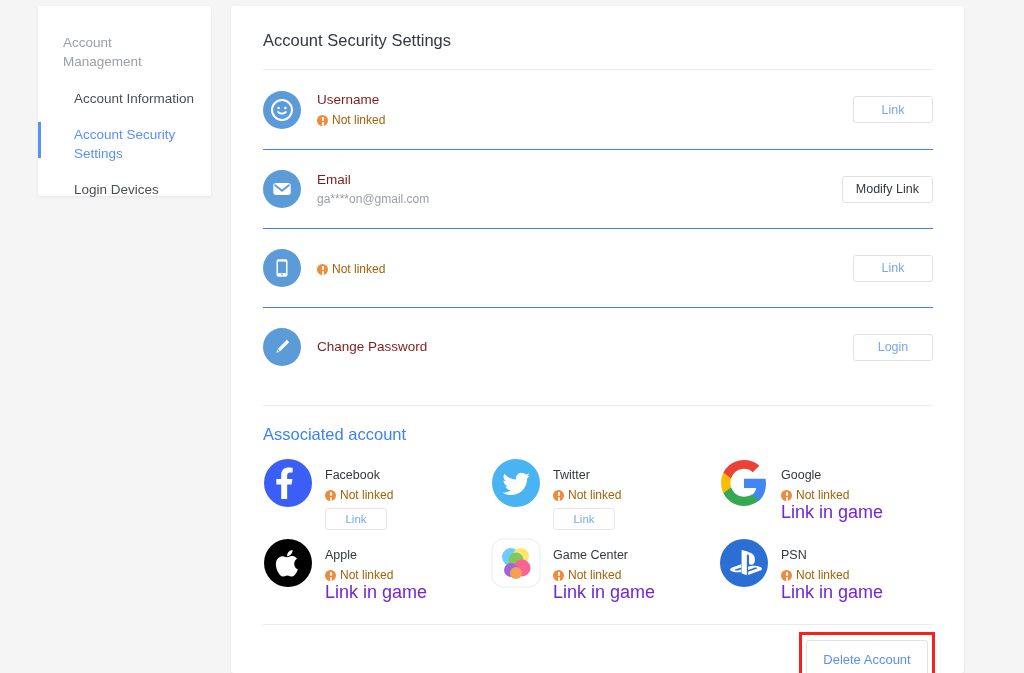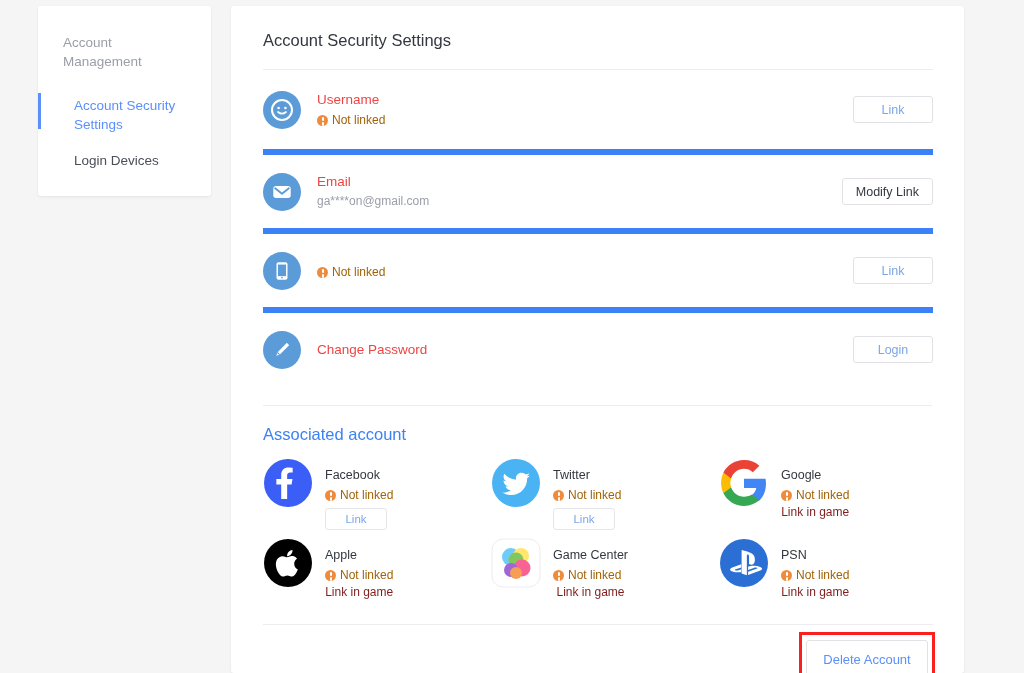--- a/index.html
+++ b/index.html
@@ -57,29 +57,29 @@
   }
   .divider.narrow { margin-left: 32px; margin-right: 32px; }
 
   
   .sec-row {
     position: relative;
     display: flex; align-items: center;
     height: 79px;
     margin: 0 31px 0 32px;
   }
-  .sec-row + .sec-row { border-top: 6px solid #3b82f6; }
+  .sec-row + .sec-row { border-top: 1px solid #3b82f6; }
   .sec-icon {
     width: 38px; height: 38px; border-radius: 50%;
     background: #5b9bd8;
     display: flex; align-items: center; justify-content: center;
     flex: 0 0 38px;
   }
   .sec-text { margin-left: 16px; flex: 1; }
-  .sec-label { font-size: 13.5px; color: #ef4444; line-height: 18px; }
+  .sec-label { font-size: 13.5px; color: #7f1d1d; line-height: 18px; }
   .sec-sub { font-size: 12px; color: #9a9ea6; line-height: 17px; margin-top: 2px; }
   .notlinked {
     display: flex; align-items: center;
     font-size: 12px; color: #a16207; line-height: 17px; margin-top: 3px;
   }
   .warn-icon {
     width: 11px; height: 11px; border-radius: 50%;
     background: #ef8b3c; margin-right: 4px;
     position: relative; flex: 0 0 11px;
   }
@@ -108,21 +108,21 @@
   .assoc-grid {
     display: grid;
     grid-template-columns: 228px 228px 228px;
     margin: 14px 0 0 32px;
     row-gap: 0px;
   }
   .assoc-item { display: flex; align-items: flex-start; height: 80px; }
   .assoc-icon { width: 50px; height: 50px; flex: 0 0 50px; }
   .assoc-body { margin-left: 12px; padding-top: 9px; }
   .assoc-name { font-size: 12.5px; color: #33373f; line-height: 17px; }
-  .assoc-hint { font-size: 12px; color: #7f1d1d; line-height: 17px; text-align: center; }
+  .assoc-hint { font-size: 18px; color: #6d28d9; line-height: 17px; }
   .assoc-btn {
     width: 62px; height: 22px; margin-top: 4px;
     border: 1px solid #e6e6ea; border-radius: 3px;
     background: #fff; font-size: 11.5px; color: #7aa7e8;
     font-family: "Liberation Sans", sans-serif; cursor: pointer;
     display: flex; align-items: center; justify-content: center;
   }
 
   
   .footer { position: relative; margin-top: 6px; }
@@ -146,20 +146,23 @@
   }
 </style>
 </head>
 <body>
 
 <div class="page">
 
   <div class="sidebar-card">
     <div class="sidebar-title">Account Management</div>
     <div class="sidebar-list">
+      <div class="sidebar-item">
+        <span>Account Information</span>
+      </div>
       <div class="sidebar-item active spaced">
         <span class="active-bar"></span>
         <span>Account Security Settings</span>
       </div>
       <div class="sidebar-item spaced">
         <span>Login Devices</span>
       </div>
     </div>
   </div>
 

